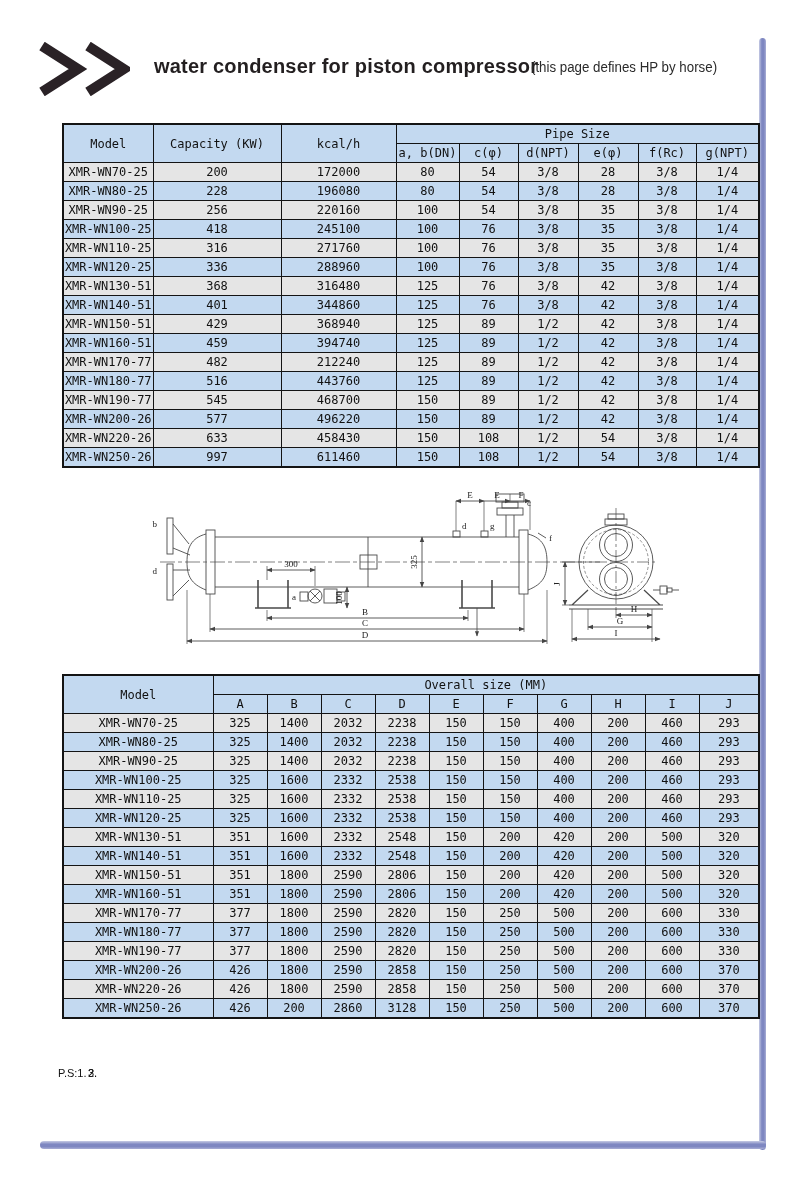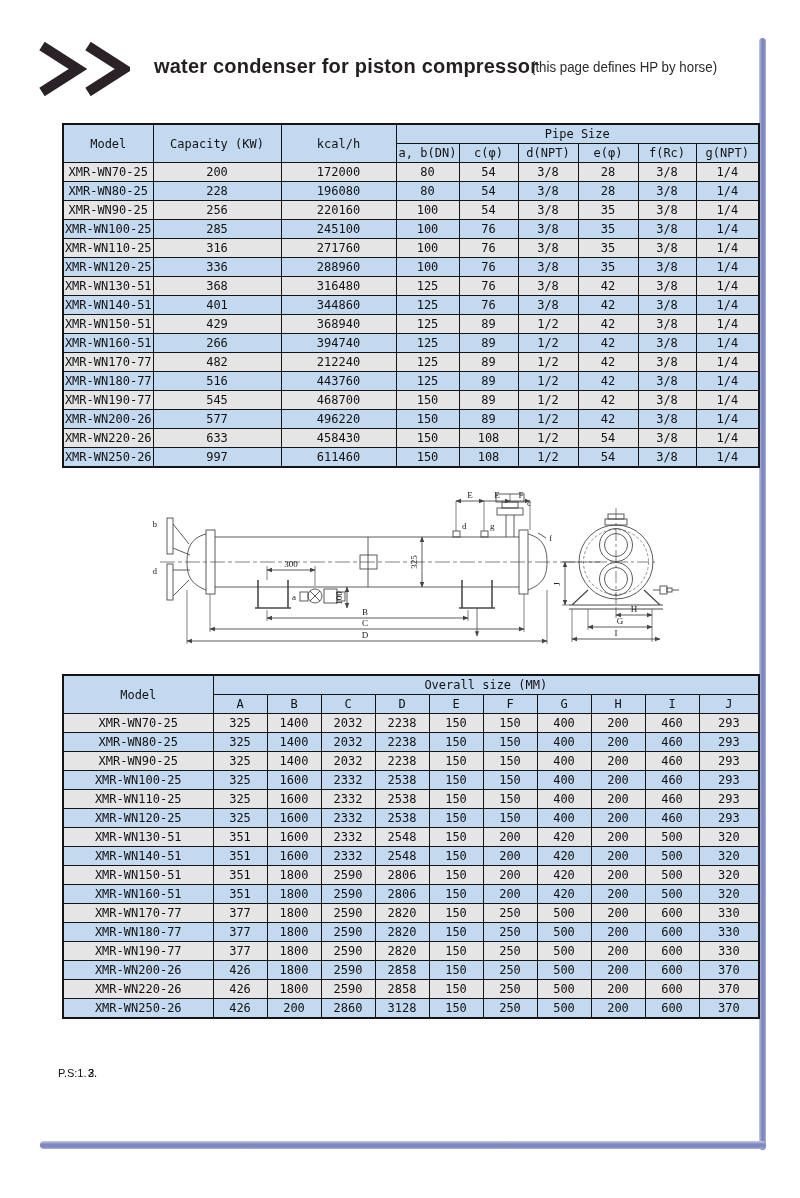--- a/index.html
+++ b/index.html
@@ -114,21 +114,21 @@
           <td>220160</td>
           <td>100</td>
           <td>54</td>
           <td>3/8</td>
           <td>35</td>
           <td>3/8</td>
           <td>1/4</td>
         </tr>
         <tr>
           <td>XMR-WN100-25</td>
-          <td>285</td>
+          <td>418</td>
           <td>245100</td>
           <td>100</td>
           <td>76</td>
           <td>3/8</td>
           <td>35</td>
           <td>3/8</td>
           <td>1/4</td>
         </tr>
         <tr>
           <td>XMR-WN110-25</td>
@@ -180,21 +180,21 @@
           <td>368940</td>
           <td>125</td>
           <td>89</td>
           <td>1/2</td>
           <td>42</td>
           <td>3/8</td>
           <td>1/4</td>
         </tr>
         <tr>
           <td>XMR-WN160-51</td>
-          <td>266</td>
+          <td>459</td>
           <td>394740</td>
           <td>125</td>
           <td>89</td>
           <td>1/2</td>
           <td>42</td>
           <td>3/8</td>
           <td>1/4</td>
         </tr>
         <tr>
           <td>XMR-WN170-77</td>

